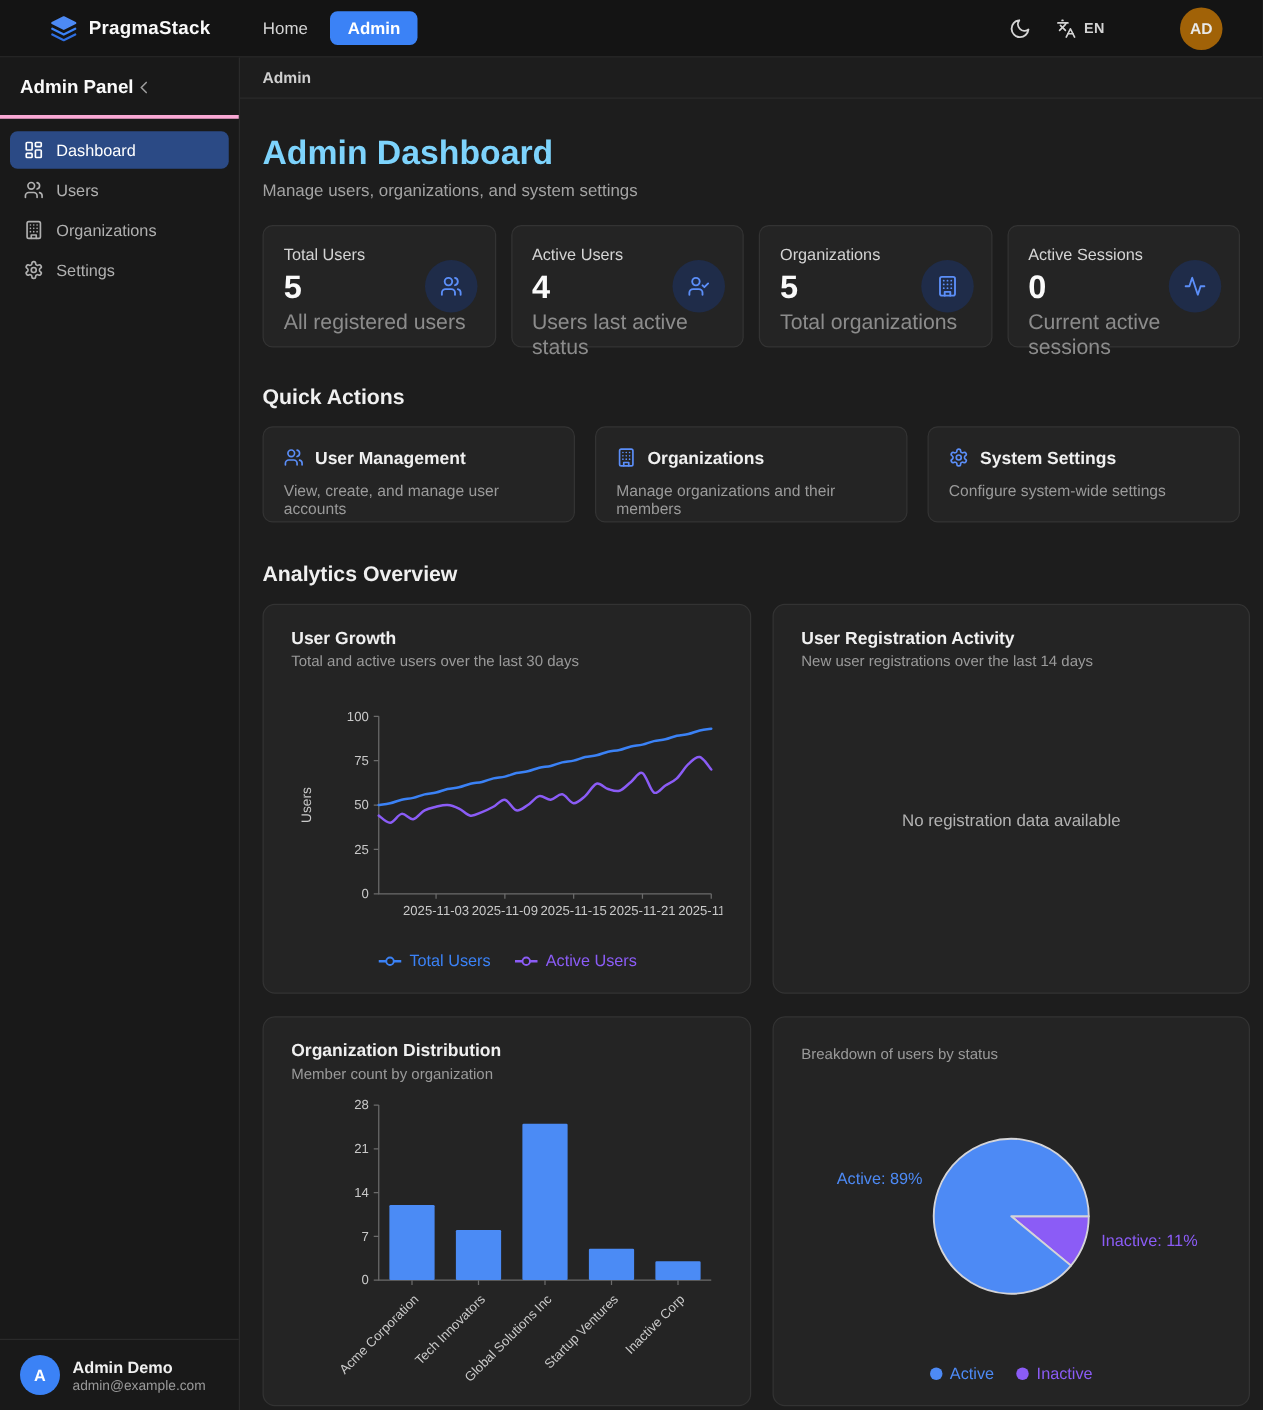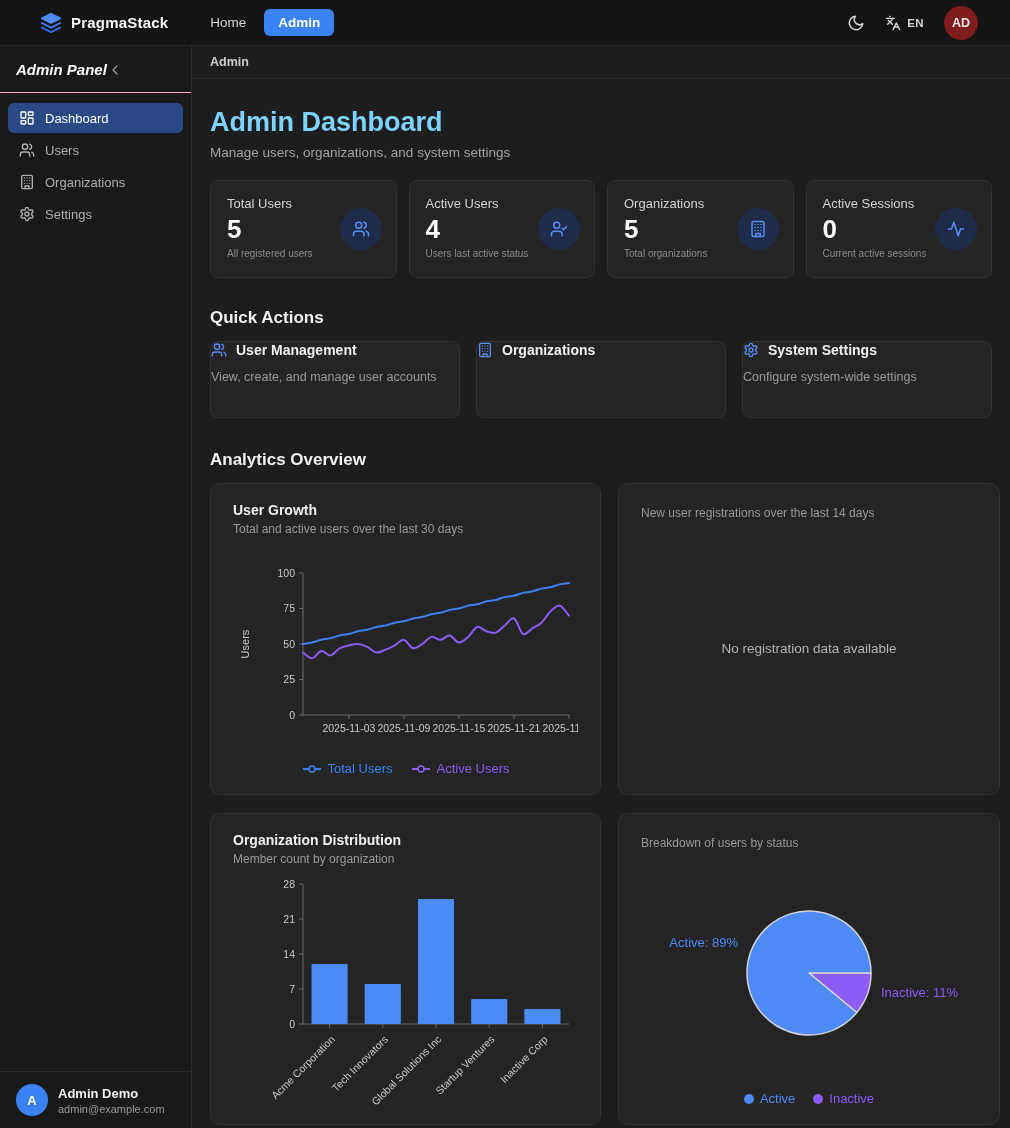--- a/index.html
+++ b/index.html
@@ -25,34 +25,34 @@
   .topnav-active {
     font-size:13.5px; font-weight:600; color:#fff; background:#3b82f6;
     padding:6px 14px; border-radius:6px; border:none; cursor:pointer;
     font-family:"Liberation Sans", sans-serif;
   }
   .topbar-right { margin-left:auto; display:flex; align-items:center; gap:20px; }
   .tb-icon-btn { color:#d4d4d4; cursor:pointer; display:flex; align-items:center; }
   .lang-btn { display:flex; align-items:center; gap:6px; color:#d4d4d4; cursor:pointer; }
   .lang-label { font-size:11.5px; font-weight:600; letter-spacing:.4px; }
   .tb-avatar {
-    width:34px; height:34px; border-radius:50%; background:#7f1d1d;
+    width:34px; height:34px; border-radius:50%; background:#a16207;
     display:flex; align-items:center; justify-content:center;
-    font-size:12.5px; font-weight:600; color:#e8e8e8; cursor:pointer;
+    font-size:12.5px; font-weight:600; color:#e8e8e8; cursor:pointer;margin-left:40px;
   }
 
   
   .layout { display:flex; height:1082px; }
   .sidebar {
     width:192px; flex:0 0 192px; background:#191919;
     border-right:1px solid #2a2a2a; display:flex; flex-direction:column;
   }
   .sb-header {
     display:flex; align-items:center; 
-    padding:15px 16px 14px 16px; border-bottom:1px solid #f9a8d4;font-style:italic;
+    padding:15px 16px 14px 16px; border-bottom:3px solid #f9a8d4;
   }
   .sb-title { font-size:15px; font-weight:700; color:#fafafa; }
   .sb-collapse { color:#9a9a9a; cursor:pointer; display:flex; }
   .sb-nav { padding:10px 8px; }
   .sb-item {
     display:flex; align-items:center; gap:10px; padding:7px 11px;
     border-radius:6px; font-size:13px; color:#b0b0b0; cursor:pointer; margin-bottom:2px;
   }
   .sb-item.active { background:#2b4a85; color:#ffffff; }
   .sb-spacer { flex:1; }
@@ -78,33 +78,33 @@
   .page-title { font-size:27px; font-weight:700; color:#7dd3fc; margin-top:12px; }
   .page-subtitle { font-size:13.5px; color:#a3a3a3; margin-top:7px; }
 
   .stats-grid { display:grid; grid-template-columns:repeat(4,1fr); gap:12px; margin-top:20px; }
   .stat-card {
     position:relative; background:#242424; border:1px solid #333;
     border-radius:8px; padding:15px 16px; height:98px;
   }
   .stat-label { font-size:13px; color:#d4d4d4; }
   .stat-value { font-size:26px; font-weight:700; color:#fafafa; margin-top:3px; }
-  .stat-desc { font-size:10px; color:#8c8c8c; margin-top:3px; }
+  .stat-desc { font-size:17px; color:#8c8c8c; margin-top:3px; }
   .stat-icon-wrap {
     position:absolute; right:14px; top:50%; transform:translateY(-50%);
     width:42px; height:42px; border-radius:50%; background:#1f2c49;
     display:flex; align-items:center; justify-content:center; color:#5b8ef8;
   }
 
   .section-heading { font-size:17px; font-weight:700; color:#f0f0f0; }
   .qa-heading { margin-top:30px; margin-bottom:13px; }
   .qa-grid { display:grid; grid-template-columns:repeat(3,1fr); gap:16px; }
   .qa-card {
     background:#242424; border:1px solid #333; border-radius:8px;
-    padding:0; cursor:pointer; height:77px;
+    padding:16px; cursor:pointer; height:77px;
   }
   .qa-title-row { display:flex; align-items:center; gap:9px; color:#5b8ef8; }
   .qa-title { font-size:14px; font-weight:700; color:#f0f0f0; }
   .qa-desc { font-size:12.5px; color:#9a9a9a; margin-top:12px; }
 
   .an-heading { margin-top:32px; margin-bottom:13px; }
   .charts-grid { display:grid; grid-template-columns:repeat(2,1fr); gap:18px 17px; padding-bottom:18px; }
   .chart-card {
     background:#242424; border:1px solid #333; border-radius:10px;
     padding:18px 22px; height:312px; display:flex; flex-direction:column;
@@ -306,20 +306,21 @@
           <div class="qa-title-row">
             <span>
               <svg class="ic" viewBox="0 0 24 24" fill="none" stroke="currentColor" stroke-width="2" stroke-linecap="round" stroke-linejoin="round">
                 <rect width="16" height="20" x="4" y="2" rx="2"></rect>
                   <path d="M9 22v-4h6v4"></path>
                 <path d="M8 6h.01M12 6h.01M16 6h.01M8 10h.01M12 10h.01M16 10h.01M8 14h.01M12 14h.01M16 14h.01"></path>
               </svg>
             </span>
             <span class="qa-title">Organizations</span>
           </div>
+          <div class="qa-desc">Manage organizations and their members</div>
         </div>
         <div class="qa-card">
           <div class="qa-title-row">
             <span>
               <svg class="ic" viewBox="0 0 24 24" fill="none" stroke="currentColor" stroke-width="2" stroke-linecap="round" stroke-linejoin="round">
                 <path d="M12.22 2h-.44a2 2 0 0 0-2 2v.18a2 2 0 0 1-1 1.73l-.43.25a2 2 0 0 1-2 0l-.15-.08a2 2 0 0 0-2.73.73l-.22.38a2 2 0 0 0 .73 2.73l.15.1a2 2 0 0 1 1 1.72v.51a2 2 0 0 1-1 1.74l-.15.09a2 2 0 0 0-.73 2.73l.22.38a2 2 0 0 0 2.73.73l.15-.08a2 2 0 0 1 2 0l.43.25a2 2 0 0 1 1 1.73V20a2 2 0 0 0 2 2h.44a2 2 0 0 0 2-2v-.18a2 2 0 0 1 1-1.73l.43-.25a2 2 0 0 1 2 0l.15.08a2 2 0 0 0 2.73-.73l.22-.39a2 2 0 0 0-.73-2.73l-.15-.08a2 2 0 0 1-1-1.74v-.5a2 2 0 0 1 1-1.74l.15-.09a2 2 0 0 0 .73-2.73l-.22-.38a2 2 0 0 0-2.73-.73l-.15.08a2 2 0 0 1-2 0l-.43-.25a2 2 0 0 1-1-1.73V4a2 2 0 0 0-2-2z"></path>
                 <circle cx="12" cy="12" r="3"></circle>
               </svg>
             </span>
             <span class="qa-title">System Settings</span>
@@ -374,20 +375,21 @@
                     <line x1="1" y1="5" x2="19" y2="5" stroke-width="2" stroke="#8b5cf6"></line>
                     <circle cx="10" cy="5" r="3" fill="#242424" stroke-width="1.5" stroke="#8b5cf6"></circle>
                   </svg>
                 <span id="lg-label-1" style="color: rgb(139, 92, 246);">Active Users</span>
               </span>
             </div>
           </div>
         </div>
 
         <div class="chart-card">
+          <div class="chart-title">User Registration Activity</div>
           <div class="chart-subtitle">New user registrations over the last 14 days</div>
           <div class="empty-body">
             <span class="empty-msg">No registration data available</span>
           </div>
         </div>
 
         <div class="chart-card">
           <div class="chart-title">Organization Distribution</div>
           <div class="chart-subtitle">Member count by organization</div>
           <div class="chart-body">

